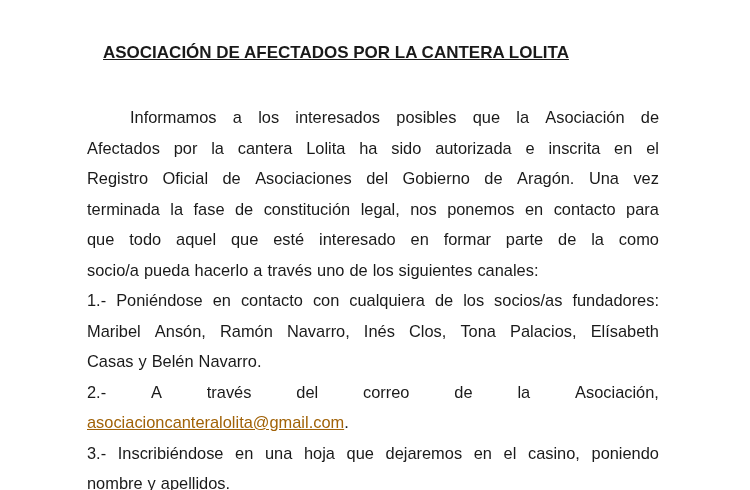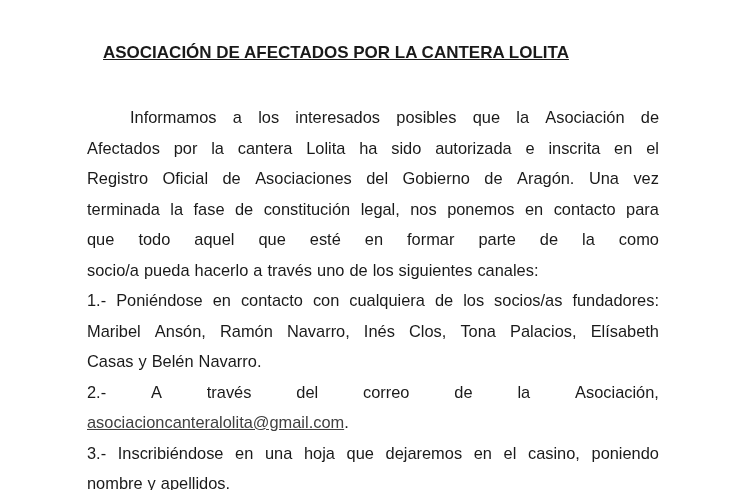--- a/index.html
+++ b/index.html
@@ -127,20 +127,21 @@
           <span>para</span>
         </span>
       </div>
     <div class="line">
         <span class="line-inner">
           <span>que</span>
           <span>todo</span>
           <span>aquel</span>
           <span>que</span>
           <span>esté</span>
+          <span>interesado</span>
           <span>en</span>
           <span>formar</span>
           <span>parte</span>
           <span>de</span>
           <span>la</span>
           <span>como</span>
         </span>
       </div>
     <div class="line last">
         <span class="line-inner left">
@@ -197,21 +198,21 @@
           <span>A</span>
           <span>través</span>
           <span>del</span>
           <span>correo</span>
           <span>de</span>
           <span>la</span>
           <span>Asociación,</span>
         </span>
       </div>
     <div class="line last">
-      <a class="email" style="color: #404040;">asociacioncanteralolita@gmail.com</a><span>.</span>
+      <a class="email" style="color: #a16207;">asociacioncanteralolita@gmail.com</a><span>.</span>
     </div>
     <div class="line">
         <span class="line-inner">
           <span>3.-</span>
           <span>Inscribiéndose</span>
           <span>en</span>
           <span>una</span>
           <span>hoja</span>
           <span>que</span>
           <span>dejaremos</span>

